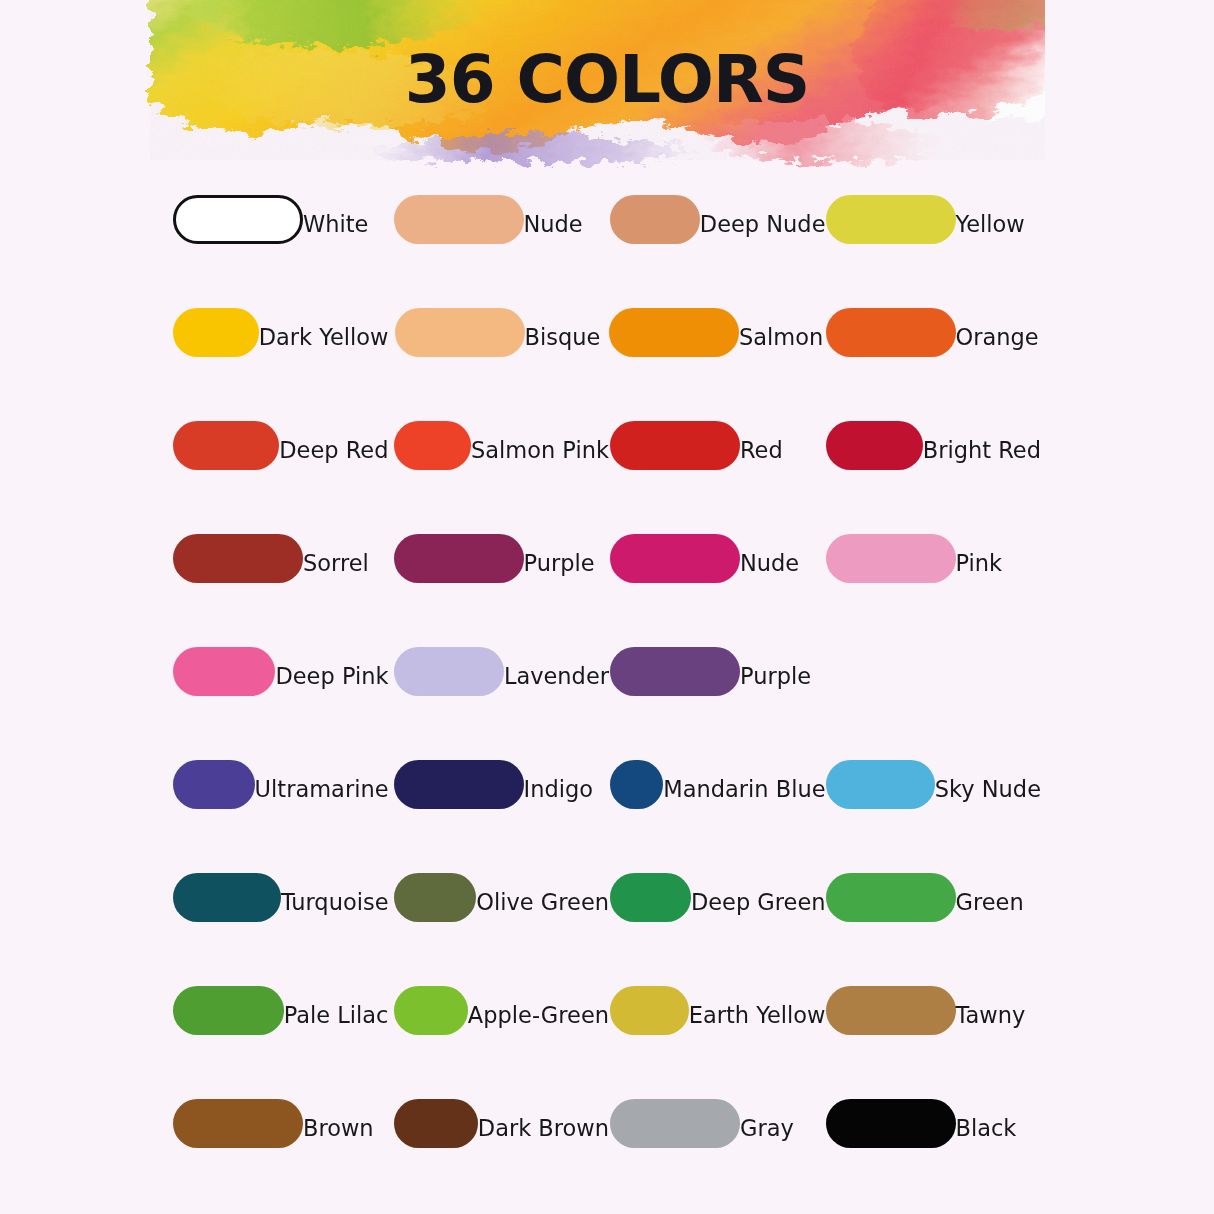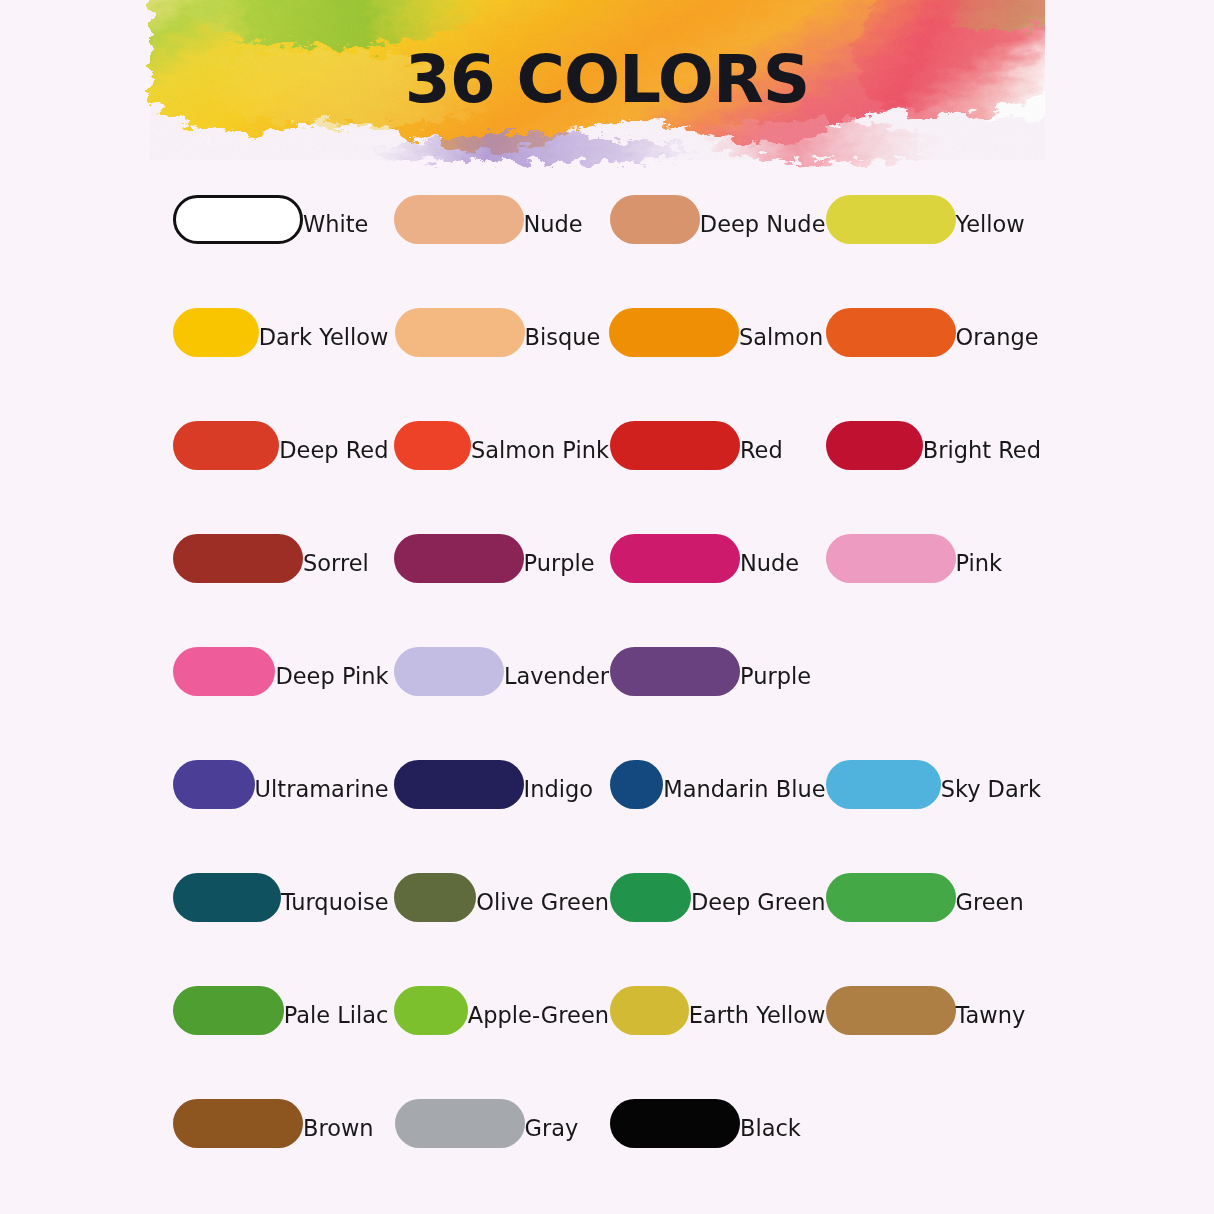--- a/index.html
+++ b/index.html
@@ -289,21 +289,21 @@
       <div class="cell c1">
         <div class="swatch" style="background: rgb(35, 32, 89);"></div>
         <div class="swatch-label">Indigo</div>
       </div>
       <div class="cell c2">
         <div class="swatch" style="background: rgb(20, 73, 127);"></div>
         <div class="swatch-label">Mandarin Blue</div>
       </div>
       <div class="cell c3">
         <div class="swatch" style="background: rgb(79, 179, 221);"></div>
-        <div class="swatch-label">Sky Dark</div>
+        <div class="swatch-label">Sky Nude</div>
       </div>
     </div>
     <div class="row">
       <div class="cell c0">
         <div class="swatch" style="background: rgb(16, 81, 95);"></div>
         <div class="swatch-label">Turquoise</div>
       </div>
       <div class="cell c1">
         <div class="swatch" style="background: rgb(95, 107, 60);"></div>
         <div class="swatch-label">Olive Green</div>
@@ -333,20 +333,24 @@
       <div class="cell c3">
         <div class="swatch" style="background: rgb(173, 127, 68);"></div>
         <div class="swatch-label">Tawny</div>
       </div>
     </div>
     <div class="row">
       <div class="cell c0">
         <div class="swatch" style="background: rgb(141, 85, 32);"></div>
         <div class="swatch-label">Brown</div>
       </div>
+      <div class="cell c1">
+        <div class="swatch" style="background: rgb(100, 50, 24);"></div>
+        <div class="swatch-label">Dark Brown</div>
+      </div>
       <div class="cell c2">
         <div class="swatch" style="background: rgb(165, 168, 173);"></div>
         <div class="swatch-label">Gray</div>
       </div>
       <div class="cell c3">
         <div class="swatch" style="background: rgb(5, 5, 5);"></div>
         <div class="swatch-label">Black</div>
       </div>
     </div>
   </div>

